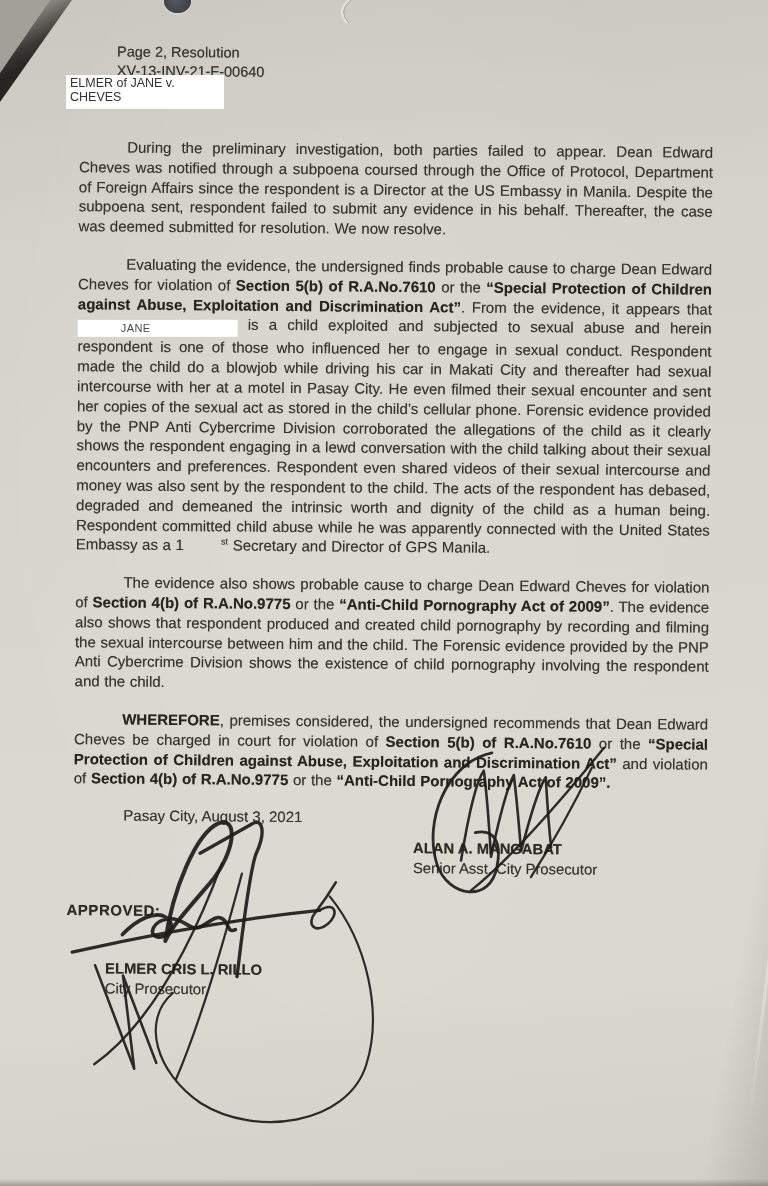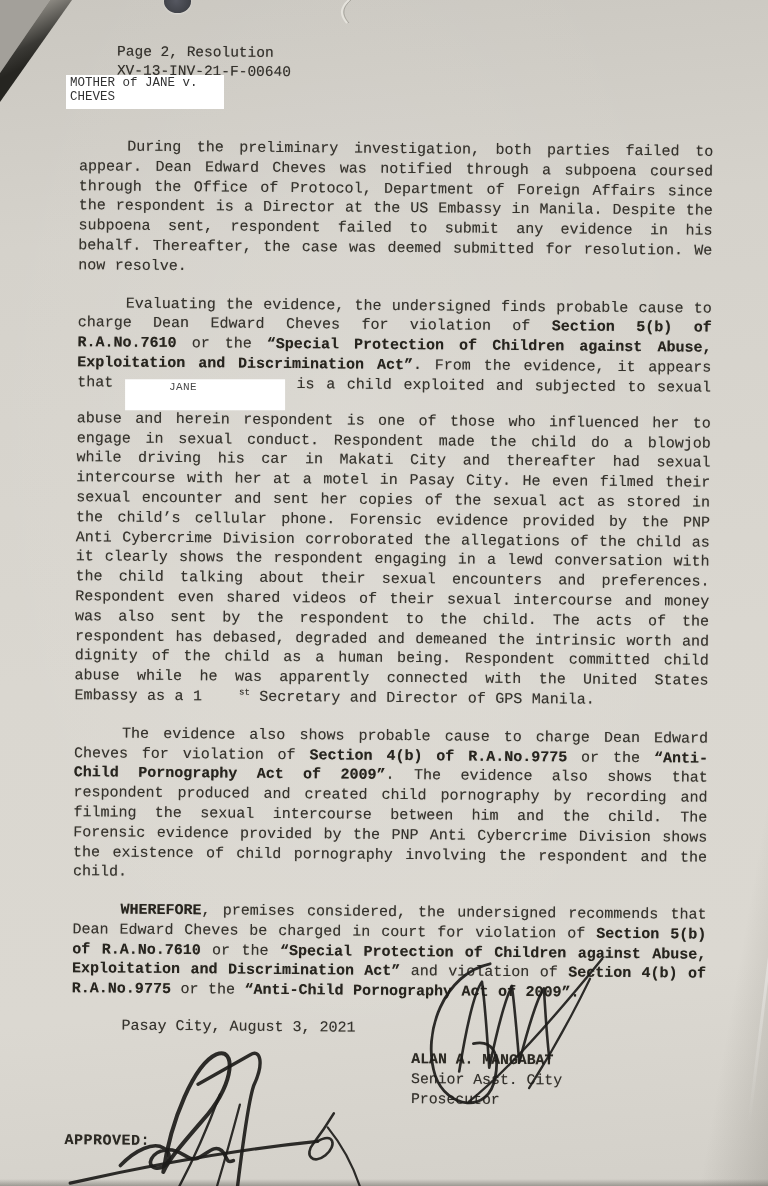--- a/index.html
+++ b/index.html
@@ -14,21 +14,20 @@
     width: 768px; height: 1186px;
     overflow: hidden;
   }
   
   .paper {
     position: absolute; inset: 0;
     background:
       radial-gradient(ellipse at 45% 38%, rgba(255,255,255,0.10), rgba(255,255,255,0) 62%),
       linear-gradient(100deg, rgba(0,0,0,0) 93%, rgba(95,92,84,0.22) 100%),
       linear-gradient(175deg, #cac7c0 0%, #d5d2cb 20%, #dad7d0 55%, #dbd8d1 82%, #d3d0c9 100%);
-    font-family: Liberation Mono, monospace;
   }
   .paper::after { 
     content:""; position:absolute; left:0; right:0; bottom:0; height:7px;
     background: linear-gradient(to top, rgba(110,107,100,0.55), rgba(110,107,100,0));
   }
   
   .content {
     position: absolute; left: 0; top: 0; width: 768px; height: 1186px;
     transform: rotate(0.5deg);
     transform-origin: 60px 60px;
@@ -47,21 +46,21 @@
     margin: 0 0 18px 0;
     text-align: justify;
     text-indent: 48px;
     font-size: 15px; line-height: 19.8px;
     word-spacing: 0.5px;
   }
   .para .b { font-weight: 700; color: #26241e; }
   .para sup { font-size: 9px; line-height: 0; margin-left: 37px; }
   .redact-inline {
     display: inline-block;
-    width: 160px; height: 31px;
+    width: 160px; height: 17px;
     background: #ffffff;
     vertical-align: -3px;
     font-size: 11px; line-height: 17px;
     text-align: center; text-indent: 0;
     color: #4a4a4a; letter-spacing: 0.4px;
     padding-right: 44px; box-sizing: border-box;
     transform: rotate(-0.5deg);
     text-shadow: none;
   }
   .dateline { margin: 14px 0 0 50px; font-size: 15px; }
@@ -150,21 +149,21 @@
             <path d="M 184,52 C 152,140 110,216 58,254" stroke-width="2.4"></path>
             <path d="M 204,62 C 184,140 160,220 140,268" stroke-width="2.2"></path>
           </svg>
           <div class="sig-name">ELMER CRIS L. RILLO</div>
           <div class="sig-title">City Prosecutor</div>
         </div>
       </div>
     </div>
 
     <div class="redact-header">
-      <span>MOTHER of JANE v. CHEVES</span>
+      <span>ELMER of JANE v. CHEVES</span>
     </div>
 
     <svg class="corner-svg" width="160" height="140" viewBox="0 0 160 140">
       <defs>
         <linearGradient id="bandg" gradientUnits="userSpaceOnUse" x1="20" y1="14" x2="42" y2="58">
           <stop offset="0" stop-color="#8f8c85"></stop>
           <stop offset="0.65" stop-color="#3a3935"></stop>
           <stop offset="1" stop-color="#262521"></stop>
         </linearGradient>
       </defs>

